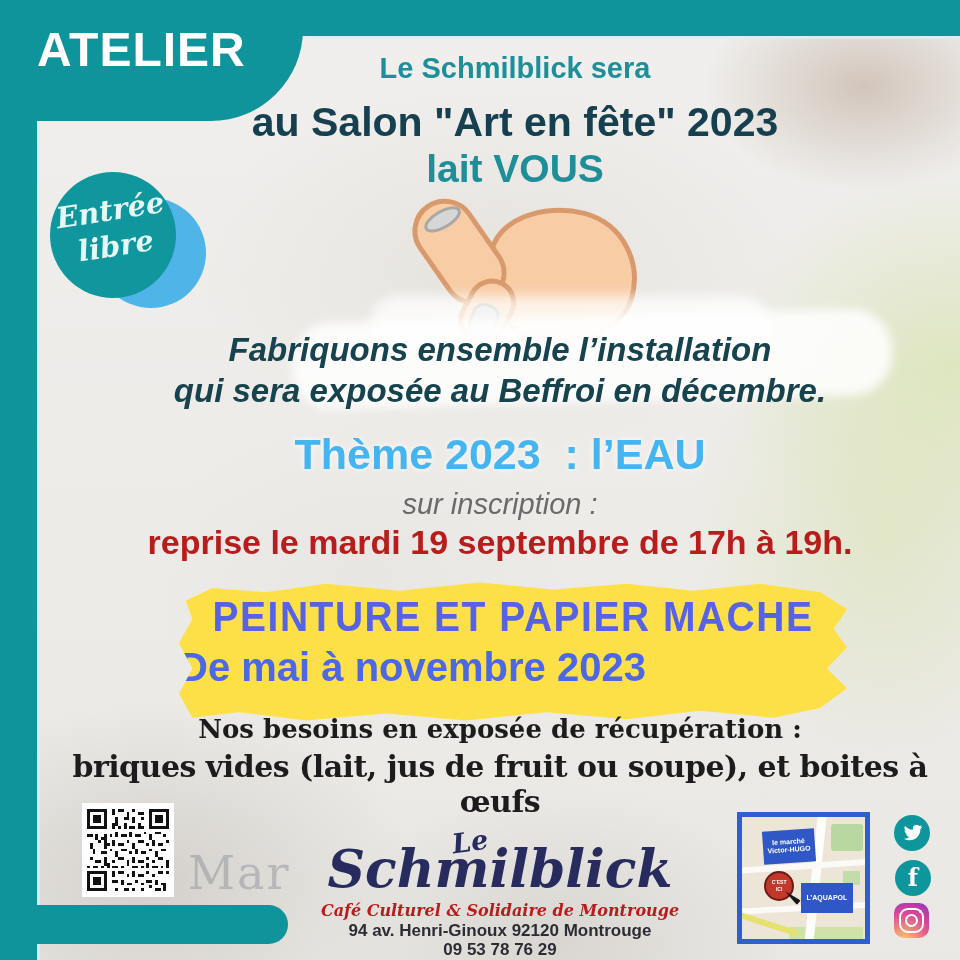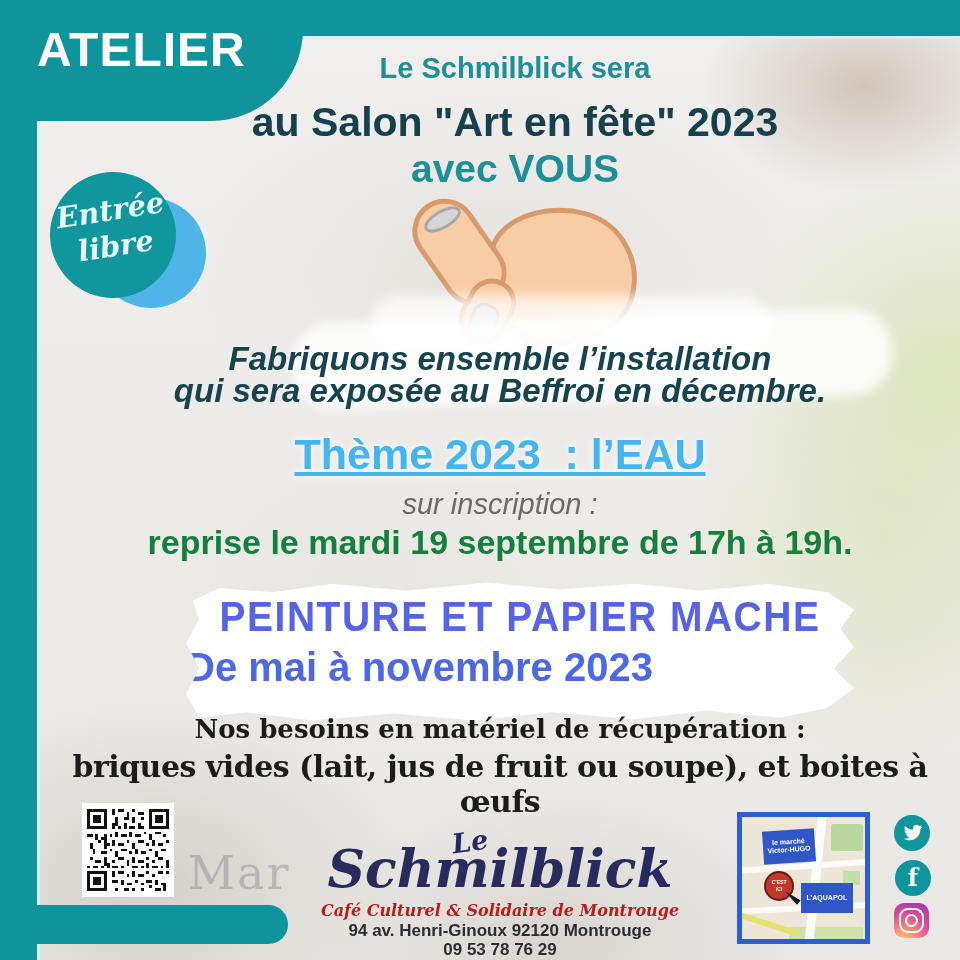--- a/index.html
+++ b/index.html
@@ -48,29 +48,29 @@
 
   
   .hand{position:absolute;left:392px;top:184px;}
 
   
   .white-brush{position:absolute;left:292px;top:316px;width:600px;height:86px;background:rgba(255,255,255,.85);
     border-radius:40px;filter:blur(5px);transform:rotate(-1.5deg);}
   .white-brush2{position:absolute;left:370px;top:296px;width:400px;height:56px;background:rgba(255,255,255,.75);
     border-radius:30px;filter:blur(6px);}
   .line{position:absolute;left:40px;width:920px;text-align:center;}
-  .intro1{top:340px;font-size:33px;font-weight:800;font-style:italic;color:#17434f;}
+  .intro1{top:331px;font-size:33px;font-weight:800;font-style:italic;color:#17434f;}
   .intro2{top:372px;font-size:33px;font-weight:800;font-style:italic;color:#17434f;}
   .theme{top:430px;font-size:43px;font-weight:800;color:#45b5f1;white-space:pre-wrap;
-    text-shadow:0 0 6px rgba(255,255,255,.9);text-decoration:underline;}
+    text-shadow:0 0 6px rgba(255,255,255,.9);}
   .inscription{top:488px;font-size:29px;font-style:italic;color:#6a6a6a;}
-  .schedule{top:523px;font-size:34px;font-weight:800;color:#15803d;}
-
-  
-  .highlight{position:absolute;left:186px;top:581px;width:668px;height:141px;background:#ffffff;
+  .schedule{top:523px;font-size:34px;font-weight:800;color:#b91c1c;}
+
+  
+  .highlight{position:absolute;left:179px;top:581px;width:668px;height:141px;background:#fde047;
     clip-path:polygon(1% 14%,5% 5%,13% 8%,22% 2%,33% 7%,45% 1%,56% 6%,67% 2%,77% 7%,87% 2%,96% 8%,
       100% 20%,98% 34%,100% 47%,97% 62%,100% 76%,96% 90%,89% 97%,78% 92%,67% 98%,55% 93%,43% 99%,
       31% 94%,19% 99%,9% 93%,2% 97%,0% 80%,2% 62%,0% 44%,2% 27%);}
   .highlight .h1{position:absolute;left:0;width:100%;top:14px;text-align:center;font-size:39px;
     font-weight:800;letter-spacing:1.5px;color:#5663e7;transform:scaleY(1.08);}
   .highlight .h2{position:absolute;left:0;width:100%;top:64px;text-align:left;font-size:40px;
     font-weight:800;color:#4d68e4;}
 
   
   .needs1{top:714px;font-family:"DejaVu Serif",serif;font-size:26px;font-weight:700;color:#1c1c1c;}
@@ -141,21 +141,21 @@
   <div class="left-strip-line"></div>
   <div class="bottom-bar"></div>
 
   <div class="atelier-badge">
     <div class="txt">ATELIER</div>
   </div>
 
   <div class="title">
     <div class="t1">Le Schmilblick sera</div>
     <div class="t2">au Salon "Art en fête" 2023</div>
-    <div class="t3">avec VOUS</div>
+    <div class="t3">lait VOUS</div>
   </div>
 
   <div class="entry">
     <div class="entry-blue"></div>
     <div class="entry-teal"></div>
     <div class="entry-text">
       <span>Entrée</span><br>
       <span>libre</span>
     </div>
   </div>
@@ -179,21 +179,21 @@
   <div class="line intro2">qui sera exposée au Beffroi en décembre.</div>
   <div class="line theme">Thème 2023  : l’EAU</div>
   <div class="line inscription">sur inscription :</div>
   <div class="line schedule">reprise le mardi 19 septembre de 17h à 19h.</div>
 
   <div class="highlight">
     <div class="h1">PEINTURE ET PAPIER MACHE</div>
     <div class="h2">De mai à novembre 2023</div>
   </div>
 
-  <div class="line needs1">Nos besoins en matériel de récupération :</div>
+  <div class="line needs1">Nos besoins en exposée de récupération :</div>
   <div class="line needs2">briques vides (lait, jus de fruit ou soupe), et boites à œufs</div>
 
   <div class="qr">
     <svg viewBox="0 0 29 29" shape-rendering="crispEdges">
       <rect width="29" height="29" fill="#fff"></rect>
       <path fill="#111" fill-rule="evenodd" d="M0 0h7v7H0zm1 1v5h5V1zM22 0h7v7h-7zm1 1v5h5V1zM0 22h7v7H0zm1 1v5h5v-5z"></path>
       <path fill="#111" d="M2 2h3v3H2zM24 2h3v3h-3zM2 24h3v3H2z"></path>
       <path fill="#111" d="M9 0h1v2H9zM11 0h2v1h-2zM14 1h1v2h-1zM16 0h1v1h-1zM18 1h2v1h-2zM10 3h1v2h-1zM13 3h2v1h-2zM16 3h1v2h-1zM19 3h1v1h-1zM9 5h2v1H9zM13 5h1v2h-1zM15 6h2v1h-2zM18 5h1v2h-1zM9 6h1v1H9zM11 6h1v1h-1zM19 6h1v1h-1zM6 9h1v1H6zM6 11h1v1H6zM6 13h1v1H6zM6 15h1v1H6zM6 17h1v1H6zM6 19h1v1H6zM0 9h2v1H0zM3 9h1v2H3zM5 10h2v1H5zM8 9h1v1H8zM10 8h1v2h-1zM12 9h2v1h-2zM15 8h1v2h-1zM17 9h2v1h-2zM20 8h1v1h-1zM22 9h1v2h-1zM24 8h2v1h-2zM27 9h1v1h-1zM1 12h1v2H1zM4 11h1v1H4zM6 12h2v1H6zM9 11h1v2H9zM11 12h2v1h-2zM14 11h1v1h-1zM16 12h1v2h-1zM18 11h2v1h-2zM21 12h1v1h-1zM23 11h1v2h-1zM25 12h2v1h-2zM28 11h1v1h-1zM2 14h1v2H2zM5 15h2v1H5zM8 14h1v1H8zM10 15h1v2h-1zM12 14h2v1h-2zM15 15h1v1h-1zM17 14h1v2h-1zM19 15h2v1h-2zM22 14h1v1h-1zM24 15h1v2h-1zM26 14h2v1h-2zM1 17h1v1H1zM3 18h2v1H3zM6 17h1v2H6zM9 18h1v1H9zM11 17h2v1h-2zM14 18h1v1h-1zM16 17h1v2h-1zM18 18h2v1h-2zM21 17h1v1h-1zM23 18h1v1h-1zM25 17h2v1h-2zM28 18h1v1h-1zM0 20h1v1H0zM2 20h2v1H2zM5 20h1v1H5zM7 19h1v2H7zM9 20h2v1H9zM12 20h1v1h-1zM14 19h1v1h-1zM16 20h2v1h-2zM19 20h1v1h-1zM21 19h1v2h-1zM23 20h2v1h-2zM26 20h1v1h-1zM28 19h1v2h-1zM9 22h1v2H9zM11 22h2v1h-2zM14 23h1v1h-1zM16 22h1v2h-1zM18 23h2v1h-2zM21 22h1v1h-1zM23 23h1v1h-1zM25 22h2v1h-2zM28 22h1v1h-1zM9 25h2v1H9zM12 25h1v2h-1zM14 26h2v1h-2zM17 25h1v1h-1zM19 26h1v1h-1zM21 25h2v1h-2zM24 25h1v2h-1zM26 26h2v1h-2zM10 28h1v1h-1zM13 28h2v1h-2zM16 28h1v1h-1zM19 28h1v1h-1zM22 27h1v1h-1zM24 28h2v1h-2zM27 27h1v2h-1z"></path>
     </svg>
   </div>

